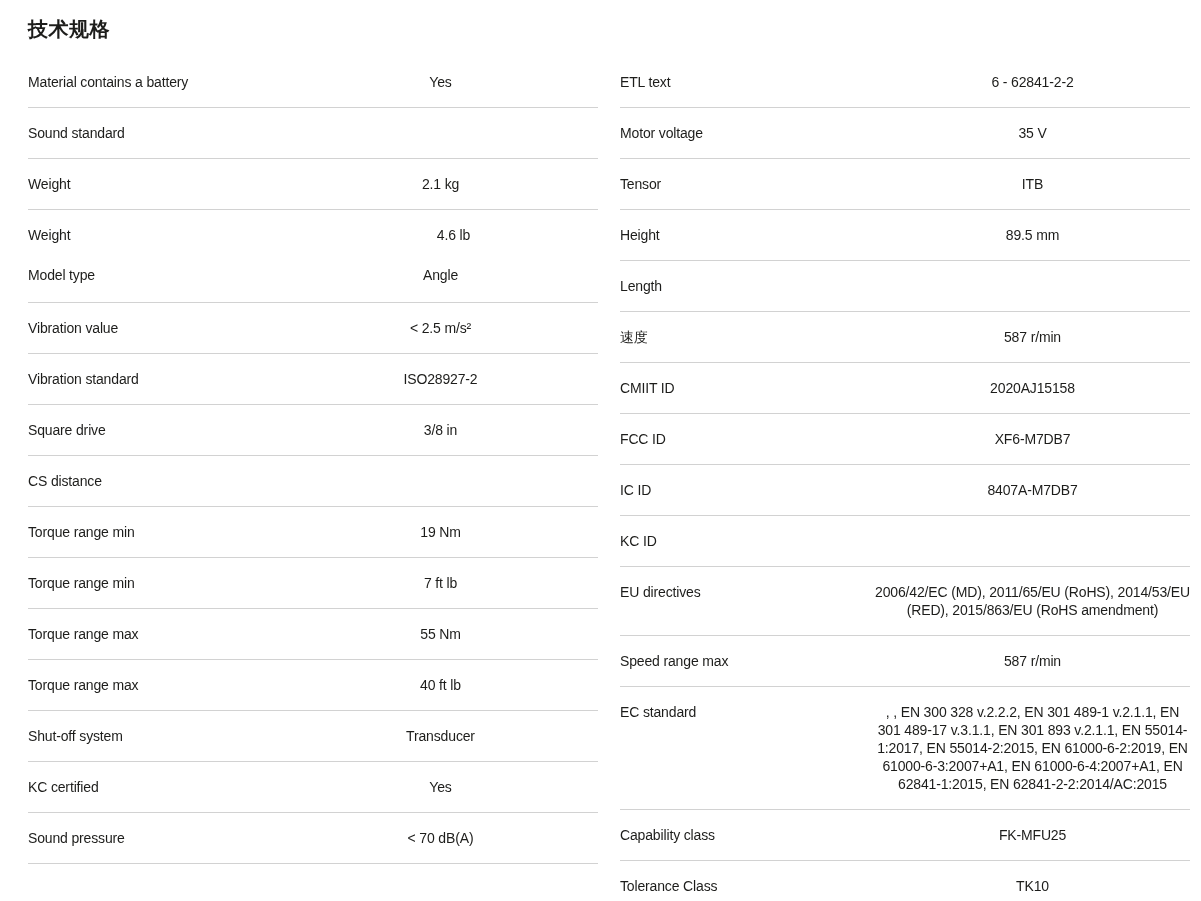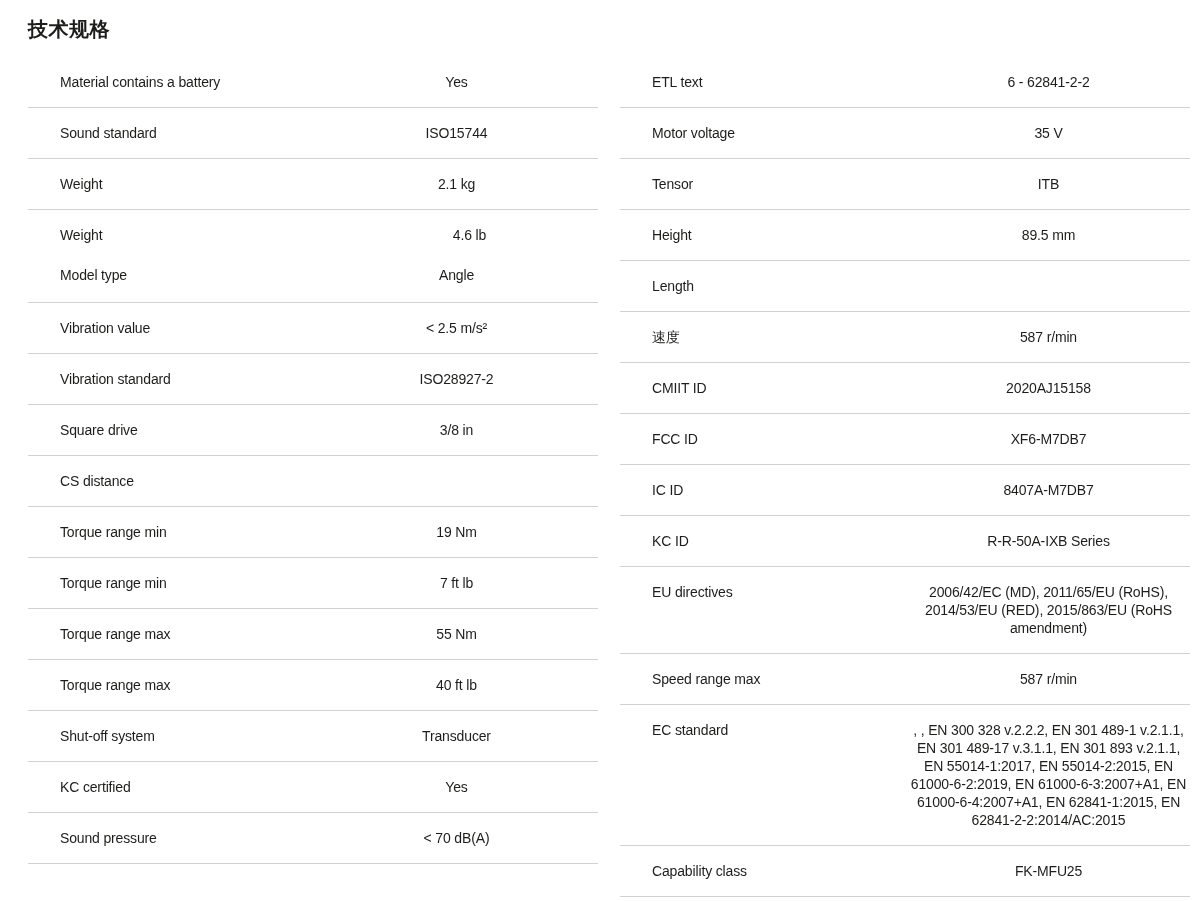--- a/index.html
+++ b/index.html
@@ -43,21 +43,20 @@
     padding: 16px 0 0 0;
     border-bottom: 1px solid var(--divider);
     font-size: 14px;
     line-height: 18px;
     letter-spacing: -0.15px;
   }
   .spec-label {
     flex: 0 0 255px;
     padding-right: 18px;
     font-weight: 500;
-    margin-left: 32px;
   }
   .spec-value {
     flex: 1 1 auto;
     padding-bottom: 16px;
     font-weight: 400;
     overflow-wrap: break-word;
     text-align: center;
   }
   
   #left-column .spec-row:nth-child(4) {
@@ -76,21 +75,20 @@
 <div class="page">
   <h1 class="page-title">技术规格</h1>
   <div class="spec-grid">
     <div class="spec-col" id="left-column">
         <div class="spec-row">
     <div class="spec-label">Material contains a battery</div>
     <div class="spec-value">Yes</div>
   </div>
         <div class="spec-row">
     <div class="spec-label">Sound standard</div>
-    <div class="spec-value">ISO15744</div>
   </div>
         <div class="spec-row">
     <div class="spec-label">Weight</div>
     <div class="spec-value">2.1 kg</div>
   </div>
         <div class="spec-row">
     <div class="spec-label">Weight</div>
     <div class="spec-value">4.6 lb</div>
   </div>
         <div class="spec-row">
@@ -172,21 +170,20 @@
         <div class="spec-row">
     <div class="spec-label">FCC ID</div>
     <div class="spec-value">XF6-M7DB7</div>
   </div>
         <div class="spec-row">
     <div class="spec-label">IC ID</div>
     <div class="spec-value">8407A-M7DB7</div>
   </div>
         <div class="spec-row">
     <div class="spec-label">KC ID</div>
-    <div class="spec-value">R-R-50A-IXB Series</div>
   </div>
         <div class="spec-row">
     <div class="spec-label">EU directives</div>
     <div class="spec-value">2006/42/EC (MD), 2011/65/EU (RoHS), 2014/53/EU (RED), 2015/863/EU (RoHS amendment)</div>
   </div>
         <div class="spec-row">
     <div class="spec-label">Speed range max</div>
     <div class="spec-value">587 r/min</div>
   </div>
         <div class="spec-row">

